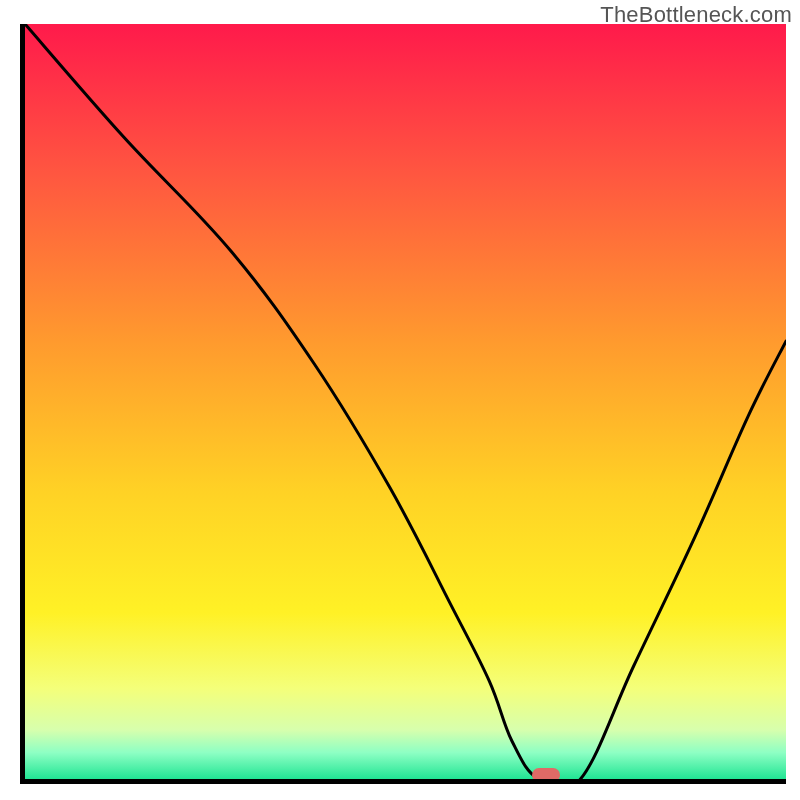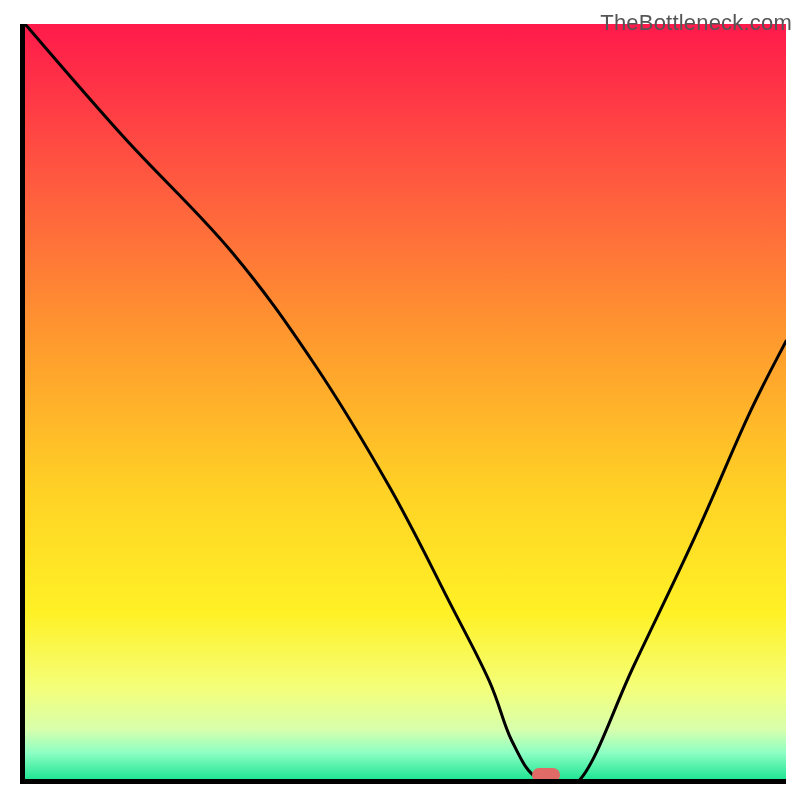--- a/index.html
+++ b/index.html
@@ -10,21 +10,21 @@
     background: #ffffff;
     font-family: Arial, Helvetica, sans-serif;
   }
   .container {
     position: relative;
     width: 800px;
     height: 800px;
   }
   .watermark {
     position: absolute;
-    top: 10px;
+    top: 2px;
     right: 8px;
     color: #555;
     font-size: 22px;
     font-weight: 500;
     letter-spacing: 0.2px;
     z-index: 10;
   }
   .plot-frame {
     position: absolute;
     left: 20px;

